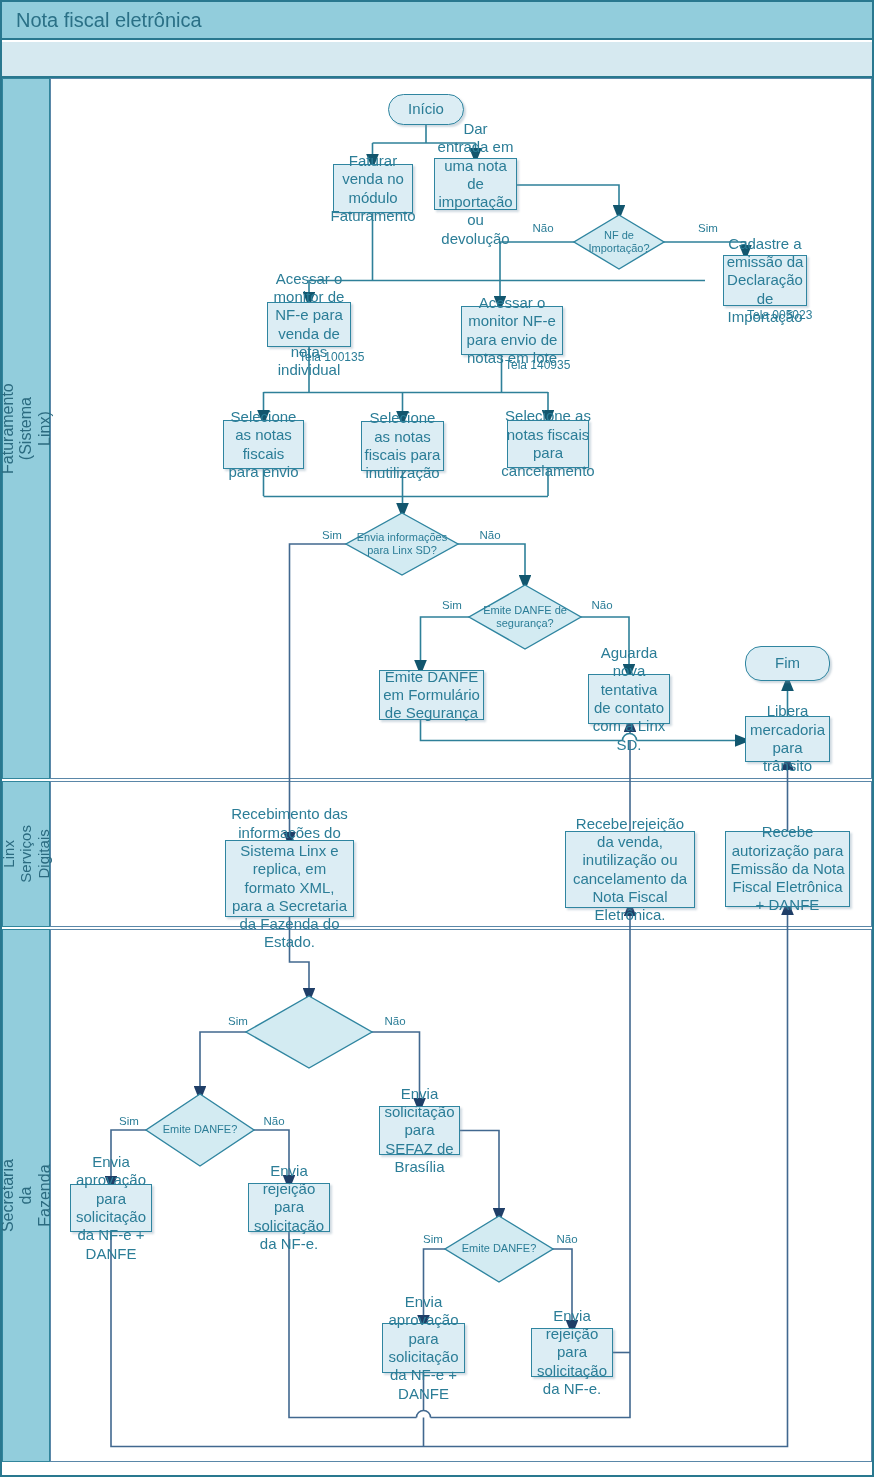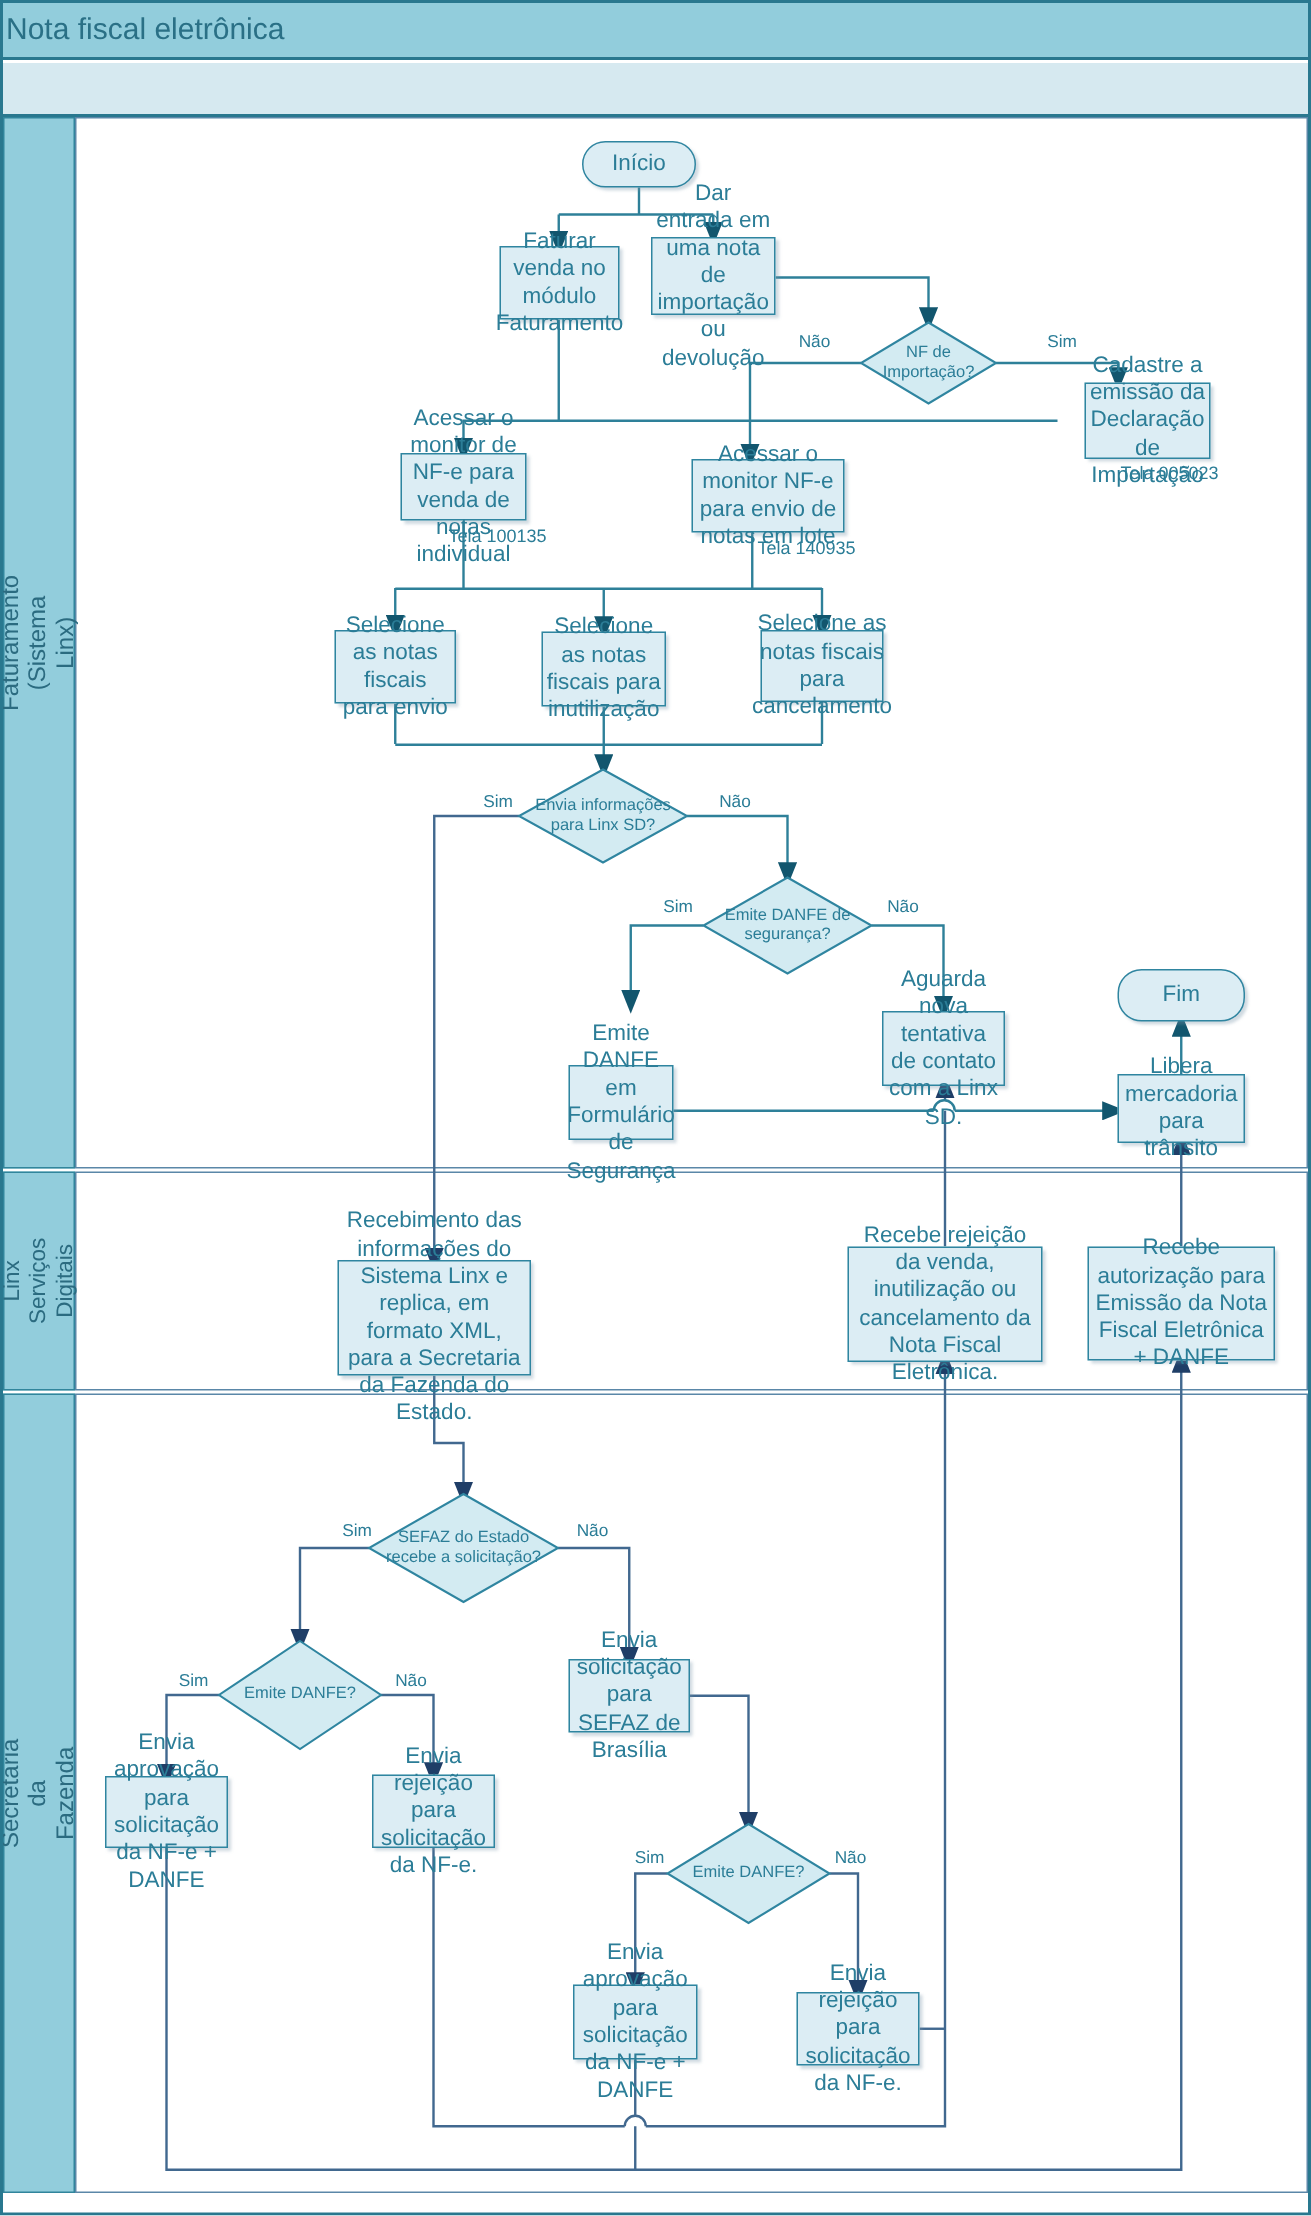--- a/index.html
+++ b/index.html
@@ -5,21 +5,21 @@
   html,body{margin:0;padding:0;background:#fff;}
   .page{
     position:relative;width:874px;height:1477px;
     font-family:"Liberation Sans",sans-serif;
     background:#fff;border:2px solid #29788f;box-sizing:border-box;
     overflow:hidden;
   }
   .titlebar{
     position:absolute;left:0;top:0;width:870px;height:38px;
     background:#92cddc;border-bottom:2px solid #29788f;box-sizing:border-box;
-    color:#2a7086;font-size:20px;line-height:36px;padding-left:2px;
+    color:#2a7086;font-size:20px;line-height:36px;padding-left:14px;
   }
   .subband{
     position:absolute;left:0;top:40px;width:870px;height:36px;
     background:#d6e9f0;border-bottom:2px solid #29788f;box-sizing:border-box;
   }
   .lane-strip{
     position:absolute;left:0;width:48px;background:#92cddc;
     border:1px solid #31859c;box-sizing:border-box;
     display:flex;align-items:center;justify-content:center;
   }
@@ -167,21 +167,21 @@
     </div>
   <div class="node" style="left:221px;top:418px;width:81px;height:49px;">
       <span>Selecione as notas fiscais para envio</span>
     </div>
   <div class="node" style="left:359px;top:419px;width:83px;height:50px;">
       <span>Selecione as notas fiscais para inutilização</span>
     </div>
   <div class="node" style="left:505px;top:418px;width:82px;height:48px;">
       <span>Selecione as notas fiscais para cancelamento</span>
     </div>
-  <div class="node" style="left:377px;top:668px;width:70px;height:50px;margin-top:40px;">
+  <div class="node" style="left:377px;top:668px;width:105px;height:50px;">
       <span>Emite DANFE em Formulário de Segurança</span>
     </div>
   <div class="node" style="left:586px;top:672px;width:82px;height:50px;">
       <span>Aguarda nova tentativa de contato com a Linx SD.</span>
     </div>
   <div class="node terminator" style="left:743px;top:644px;width:85px;height:35px;">
       <span>Fim</span>
     </div>
   <div class="node" style="left:743px;top:714px;width:85px;height:46px;">
       <span>Libera mercadoria para trânsito</span>
@@ -209,21 +209,20 @@
   <div class="node" style="left:380px;top:1321px;width:83px;height:50px;">
       <span>Envia aprovação para solicitação da NF-e + DANFE</span>
     </div>
   <div class="node" style="left:529px;top:1326px;width:82px;height:49px;">
       <span>Envia rejeição para solicitação da NF-e.</span>
     </div>
 
   <div class="dtext" style="left:572px;top:213px;width:90px;height:54px;">NF de Importação?</div>
   <div class="dtext" style="left:344px;top:511px;width:112px;height:62px;">Envia informações para Linx SD?</div>
   <div class="dtext" style="left:467px;top:583px;width:112px;height:64px;">Emite DANFE de segurança?</div>
-  <div class="dtext" style="left:244px;top:994px;width:126px;height:72px;">SEFAZ do Estado recebe a solicitação?</div>
   <div class="dtext" style="left:144px;top:1092px;width:108px;height:72px;">Emite DANFE?</div>
   <div class="dtext" style="left:443px;top:1214px;width:108px;height:66px;">Emite DANFE?</div>
 
   <span class="elabel" style="left:521px;top:220px;">Não</span>
   <span class="elabel" style="left:686px;top:220px;">Sim</span>
   <span class="elabel" style="left:310px;top:527px;">Sim</span>
   <span class="elabel" style="left:468px;top:527px;">Não</span>
   <span class="elabel" style="left:430px;top:597px;">Sim</span>
   <span class="elabel" style="left:580px;top:597px;">Não</span>
   <span class="elabel" style="left:216px;top:1013px;">Sim</span>

